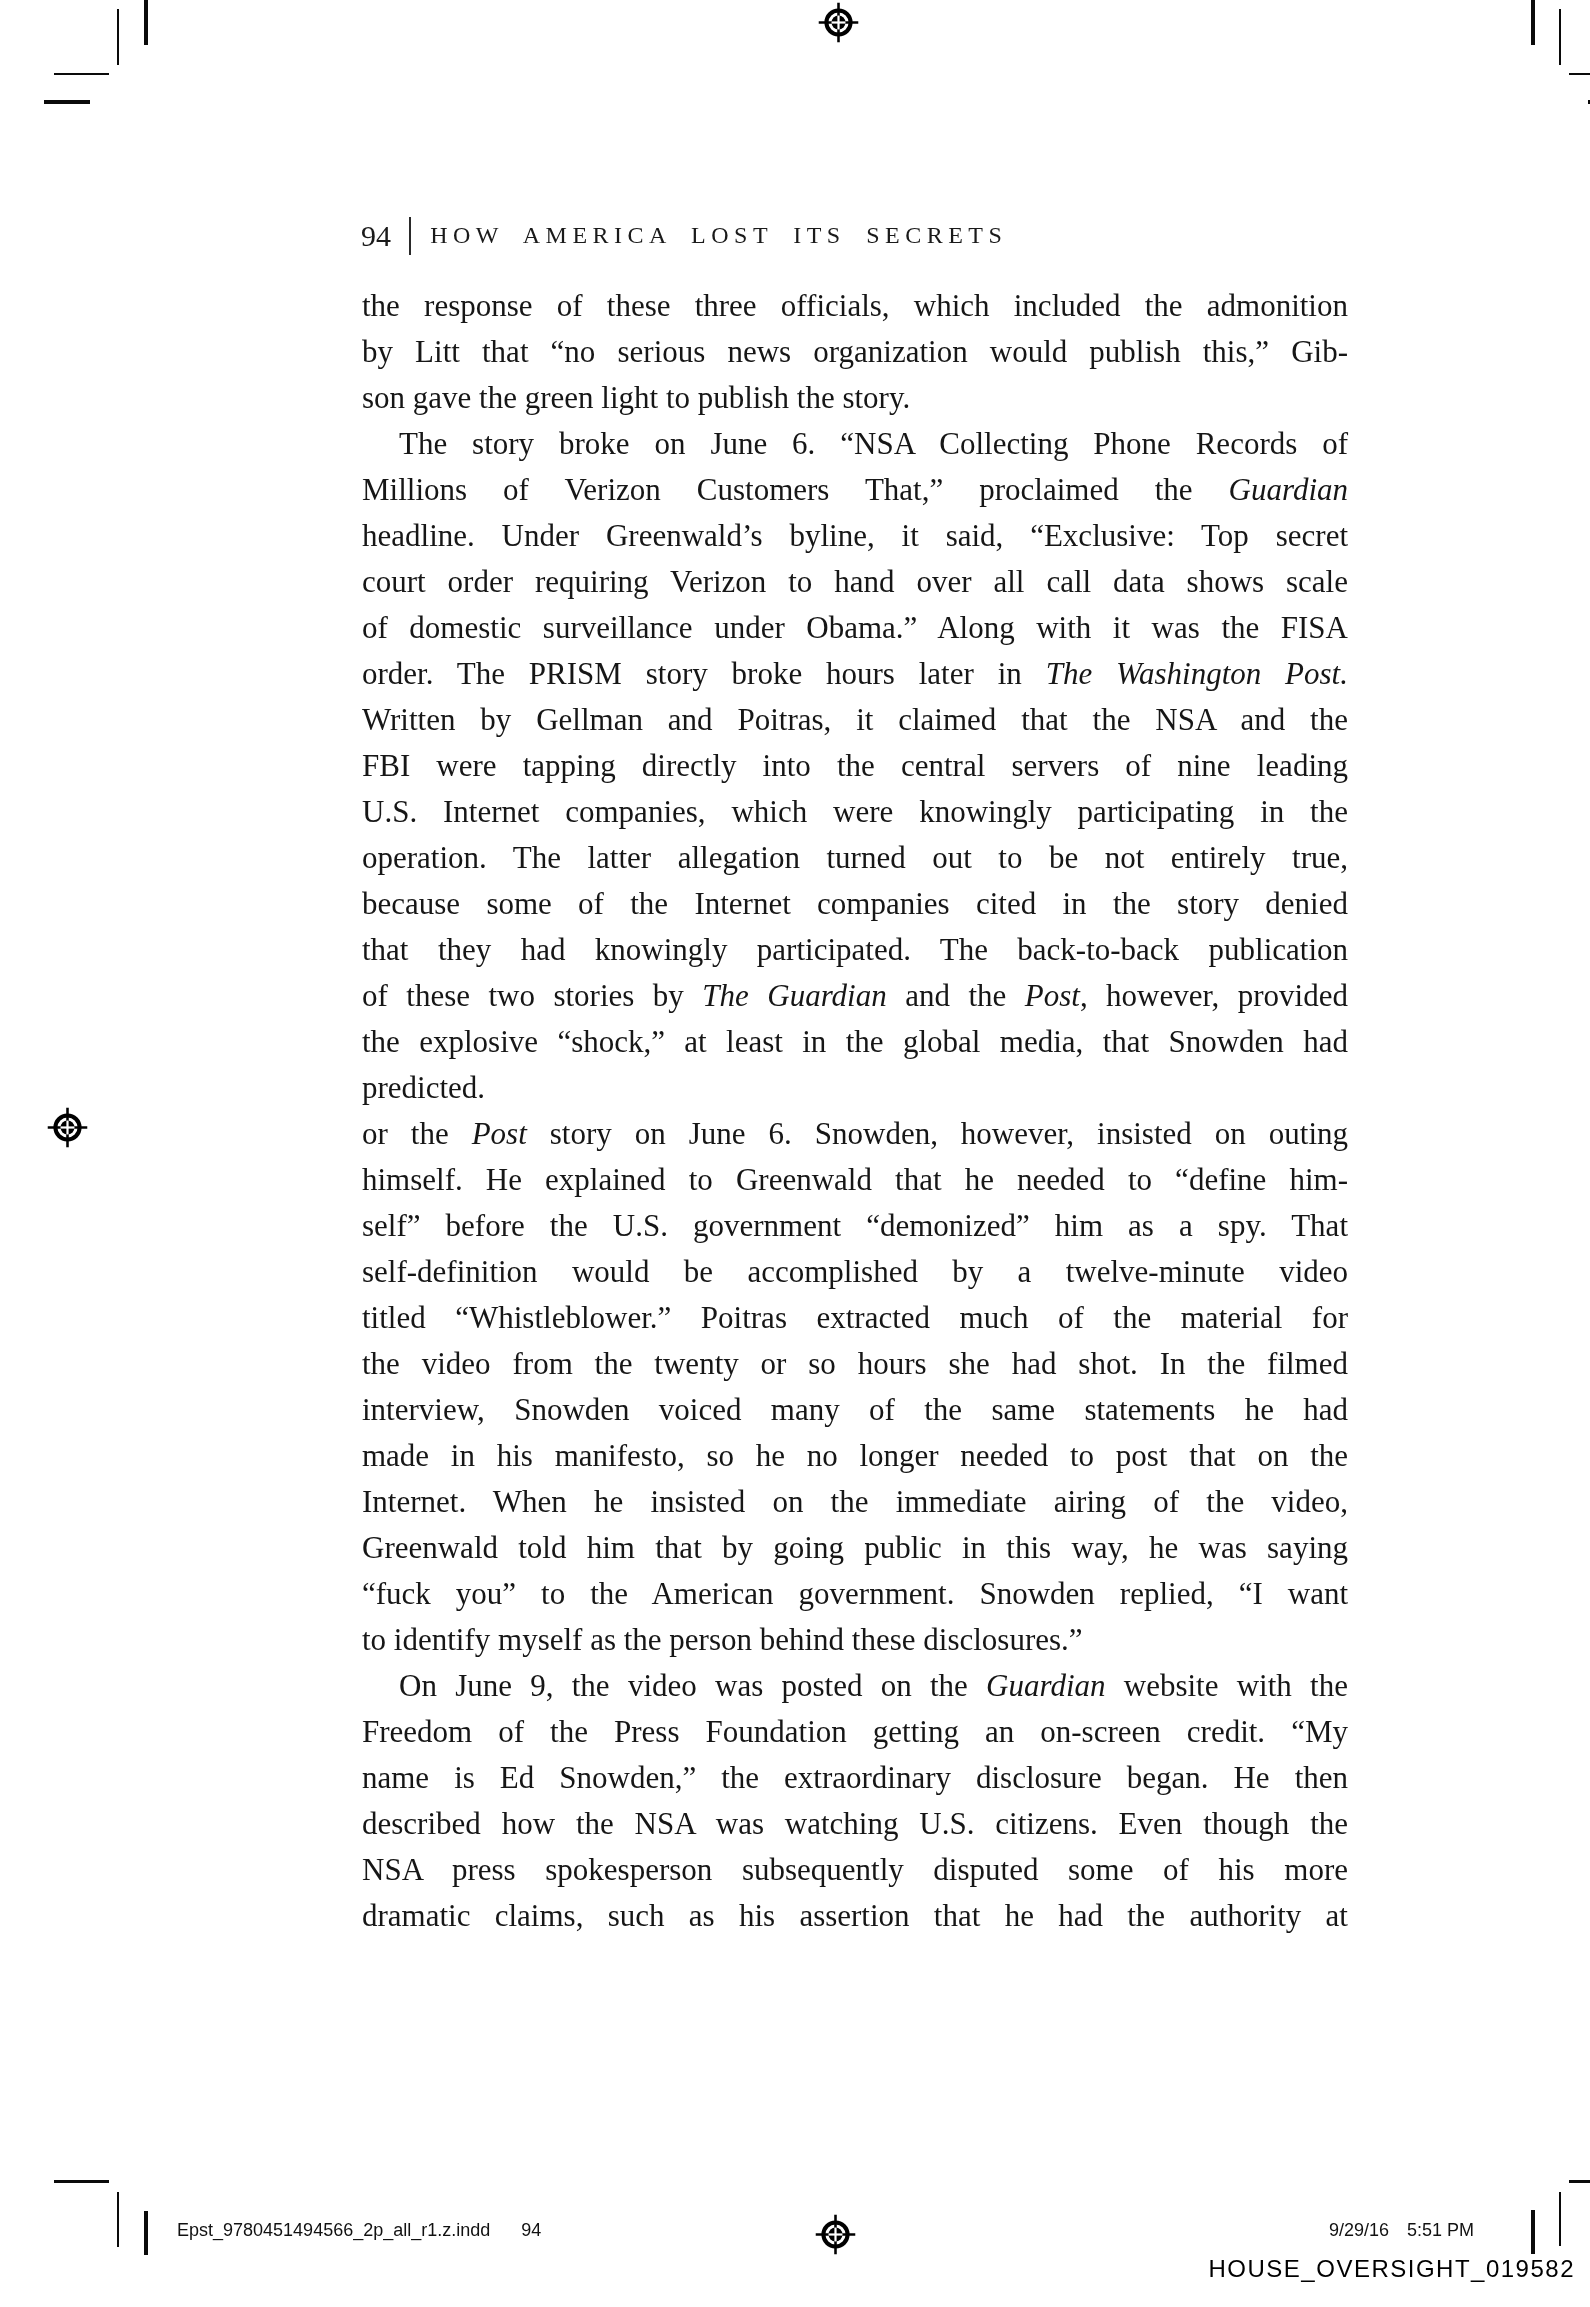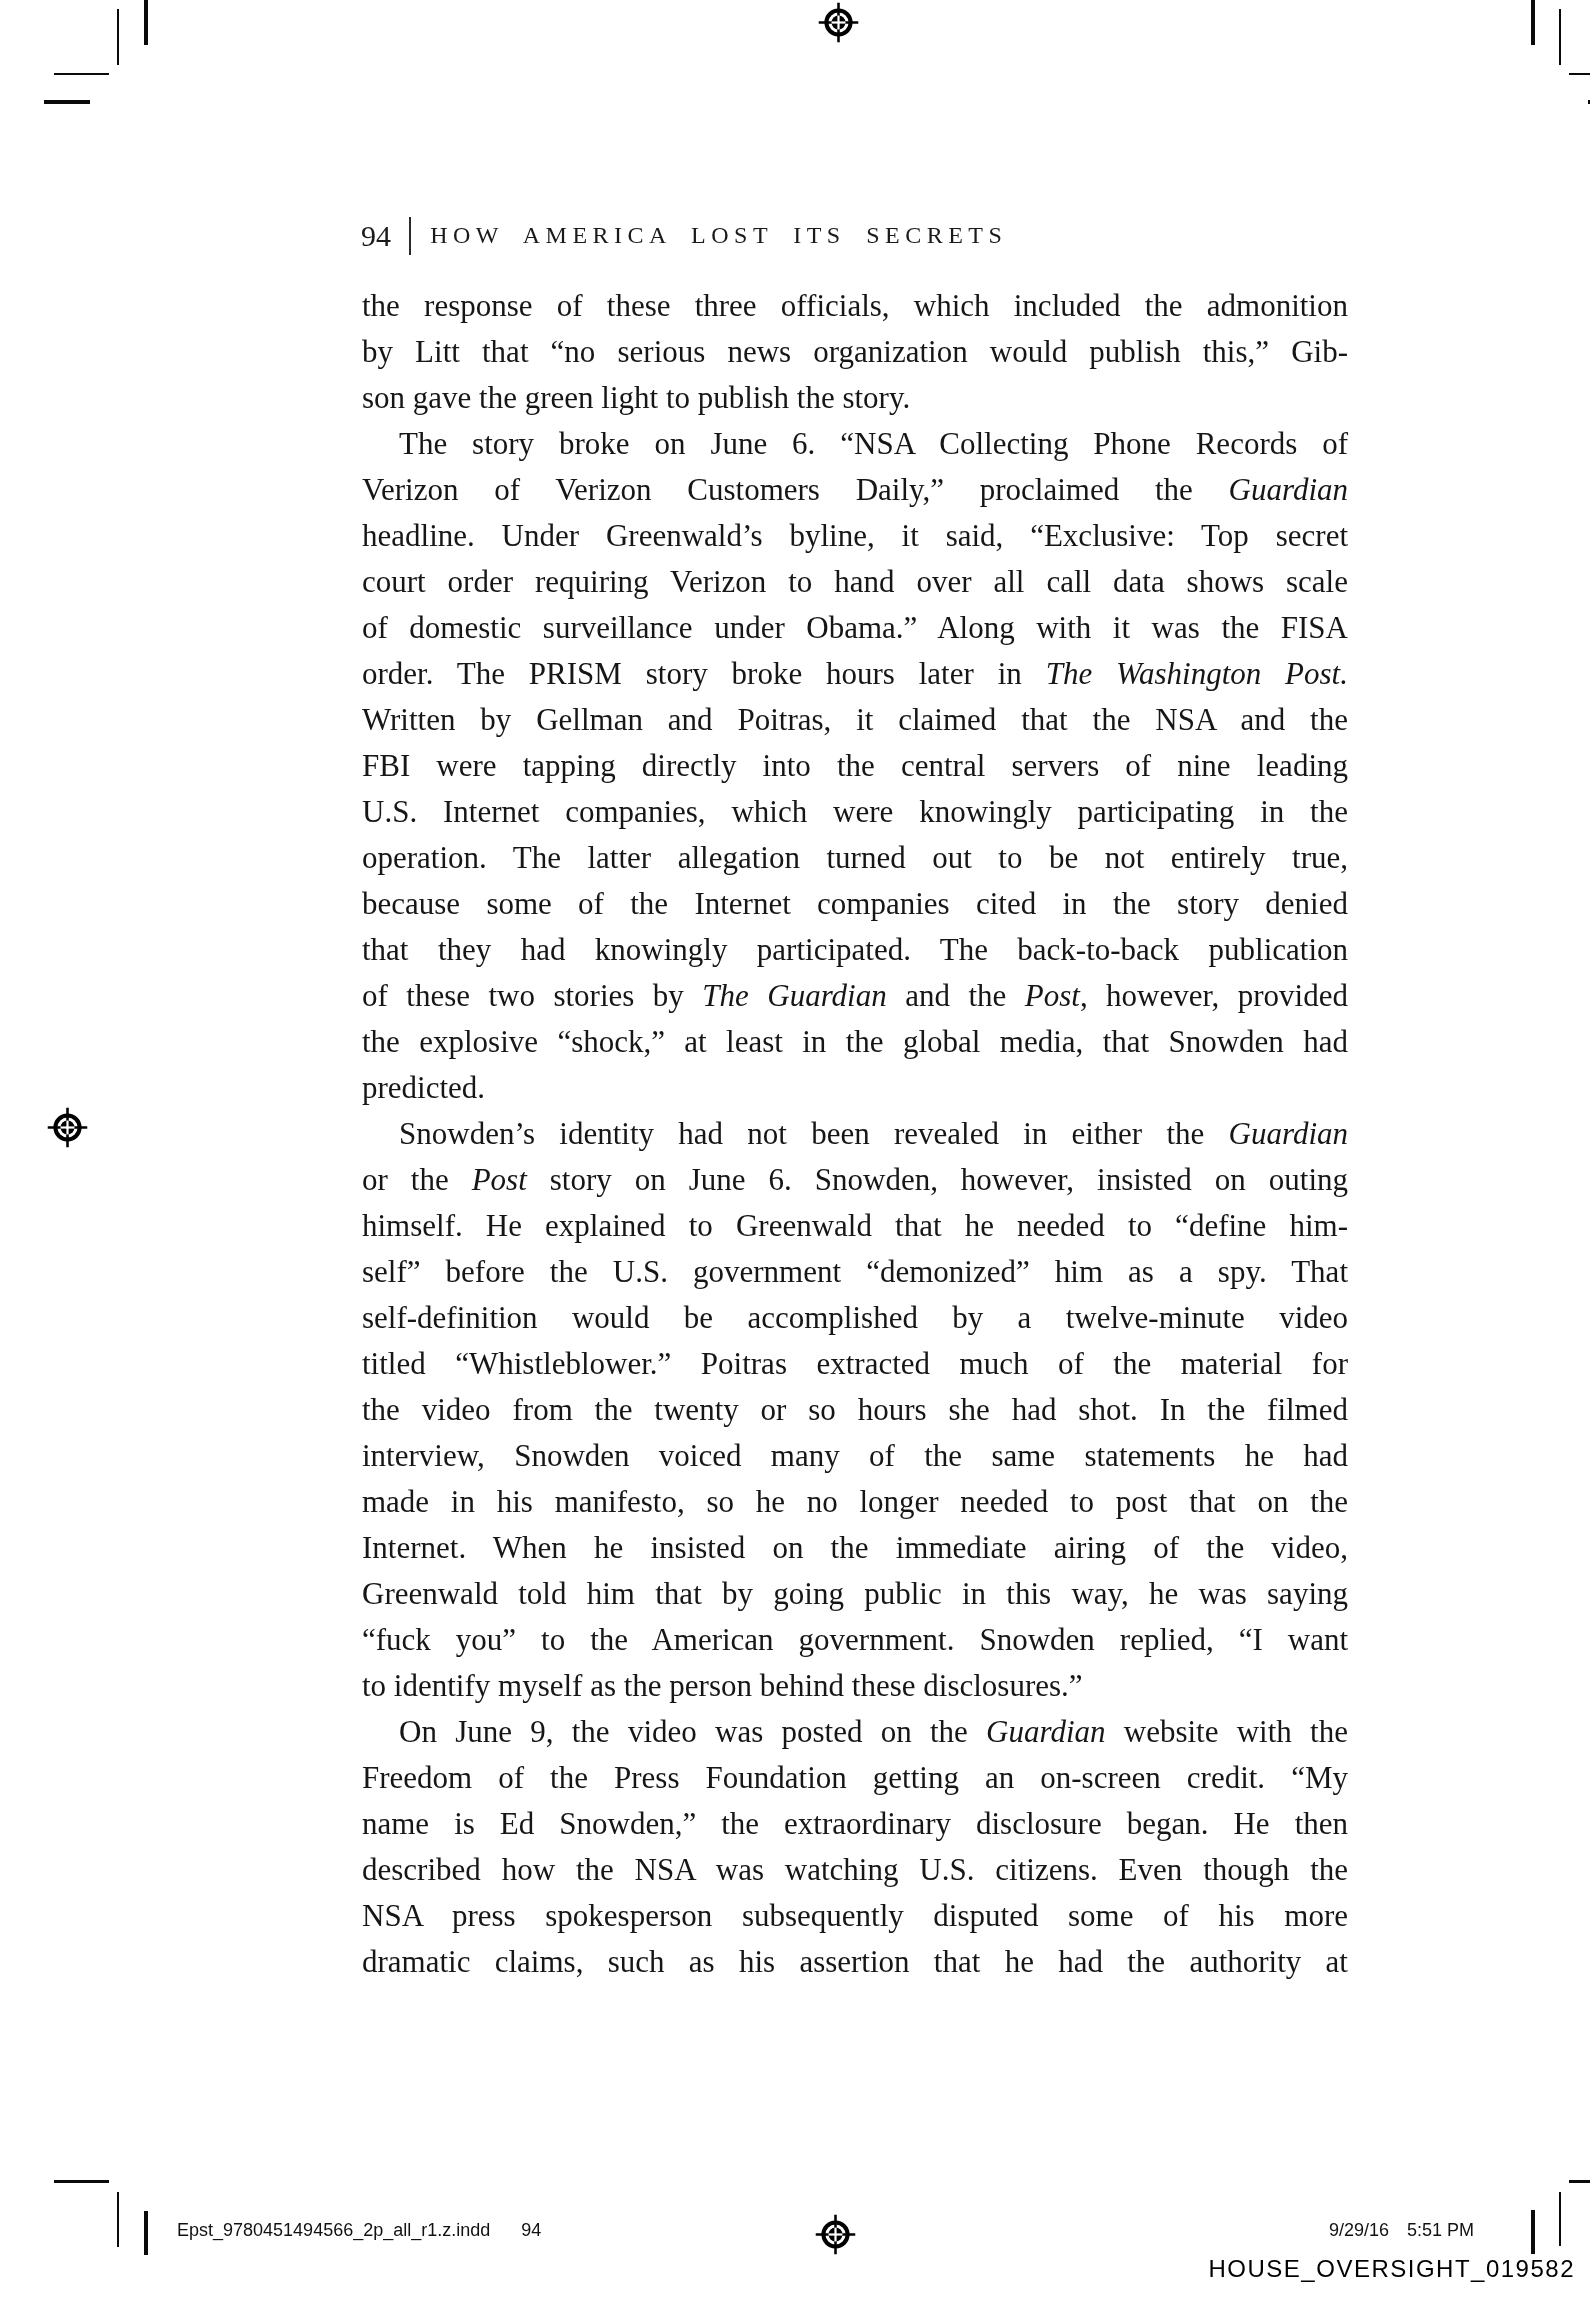--- a/index.html
+++ b/index.html
@@ -128,35 +128,34 @@
     <span class="pagenum">94</span>
     <span class="hdr-divider"></span>
     <span class="running-title">HOW AMERICA LOST ITS SECRETS</span>
   </div>
 
   <div class="body-text">
       <div class="line just"><span>the response of these three officials, which included the admonition</span></div>
       <div class="line just"><span>by Litt that “no serious news organization would publish this,” Gib-</span></div>
       <div class="line last"><span>son gave the green light to publish the story.</span></div>
       <div class="line just indent"><span>The story broke on June 6. “NSA Collecting Phone Records of</span></div>
-      <div class="line just"><span>Verizon of Verizon Customers Daily,” proclaimed the </span><i>Guardian</i></div>
+      <div class="line just"><span>Millions of Verizon Customers That,” proclaimed the </span><i>Guardian</i></div>
       <div class="line just"><span>headline. Under Greenwald’s byline, it said, “Exclusive: Top secret</span></div>
       <div class="line just"><span>court order requiring Verizon to hand over all call data shows scale</span></div>
       <div class="line just"><span>of domestic surveillance under Obama.” Along with it was the FISA</span></div>
       <div class="line just"><span>order. The PRISM story broke hours later in </span><i>The Washington Post.</i></div>
       <div class="line just"><span>Written by Gellman and Poitras, it claimed that the NSA and the</span></div>
       <div class="line just"><span>FBI were tapping directly into the central servers of nine leading</span></div>
       <div class="line just"><span>U.S. Internet companies, which were knowingly participating in the</span></div>
       <div class="line just"><span>operation. The latter allegation turned out to be not entirely true,</span></div>
       <div class="line just"><span>because some of the Internet companies cited in the story denied</span></div>
       <div class="line just"><span>that they had knowingly participated. The back-to-back publication</span></div>
       <div class="line just"><span>of these two stories by </span><i>The Guardian</i><span> and the </span><i>Post</i><span>, however, provided</span></div>
       <div class="line just"><span>the explosive “shock,” at least in the global media, that Snowden had</span></div>
       <div class="line last"><span>predicted.</span></div>
-      <div class="line just indent"><span>Snowden’s identity had not been revealed in either the </span><i>Guardian</i></div>
       <div class="line just"><span>or the </span><i>Post</i><span> story on June 6. Snowden, however, insisted on outing</span></div>
       <div class="line just"><span>himself. He explained to Greenwald that he needed to “define him-</span></div>
       <div class="line just"><span>self” before the U.S. government “demonized” him as a spy. That</span></div>
       <div class="line just"><span>self-definition would be accomplished by a twelve-minute video</span></div>
       <div class="line just"><span>titled “Whistleblower.” Poitras extracted much of the material for</span></div>
       <div class="line just"><span>the video from the twenty or so hours she had shot. In the filmed</span></div>
       <div class="line just"><span>interview, Snowden voiced many of the same statements he had</span></div>
       <div class="line just"><span>made in his manifesto, so he no longer needed to post that on the</span></div>
       <div class="line just"><span>Internet. When he insisted on the immediate airing of the video,</span></div>
       <div class="line just"><span>Greenwald told him that by going public in this way, he was saying</span></div>

